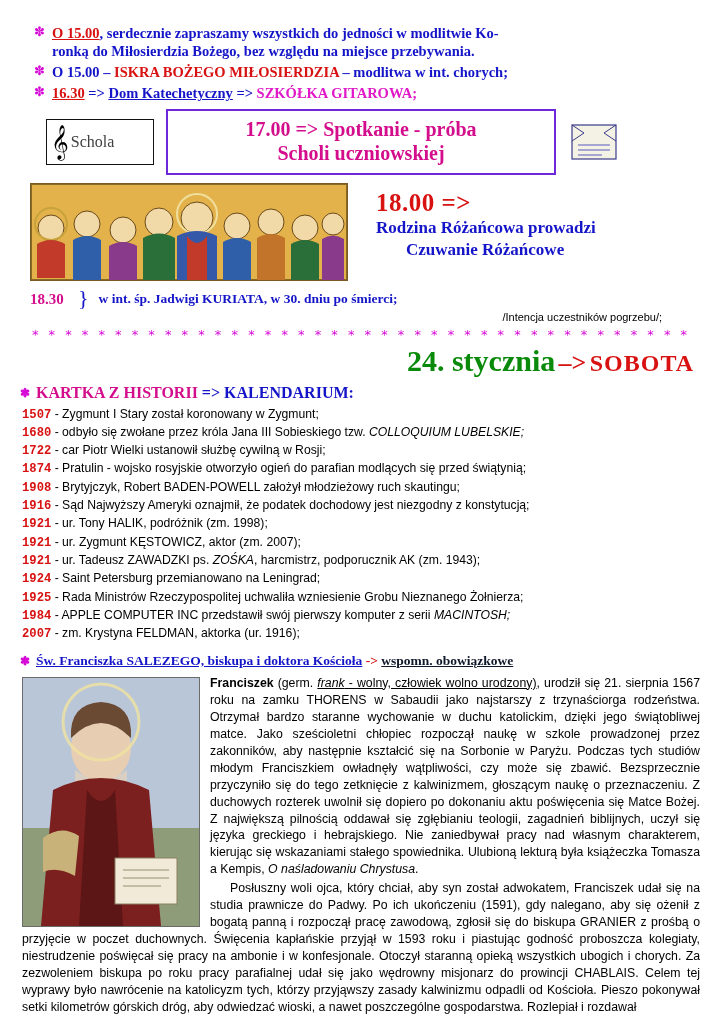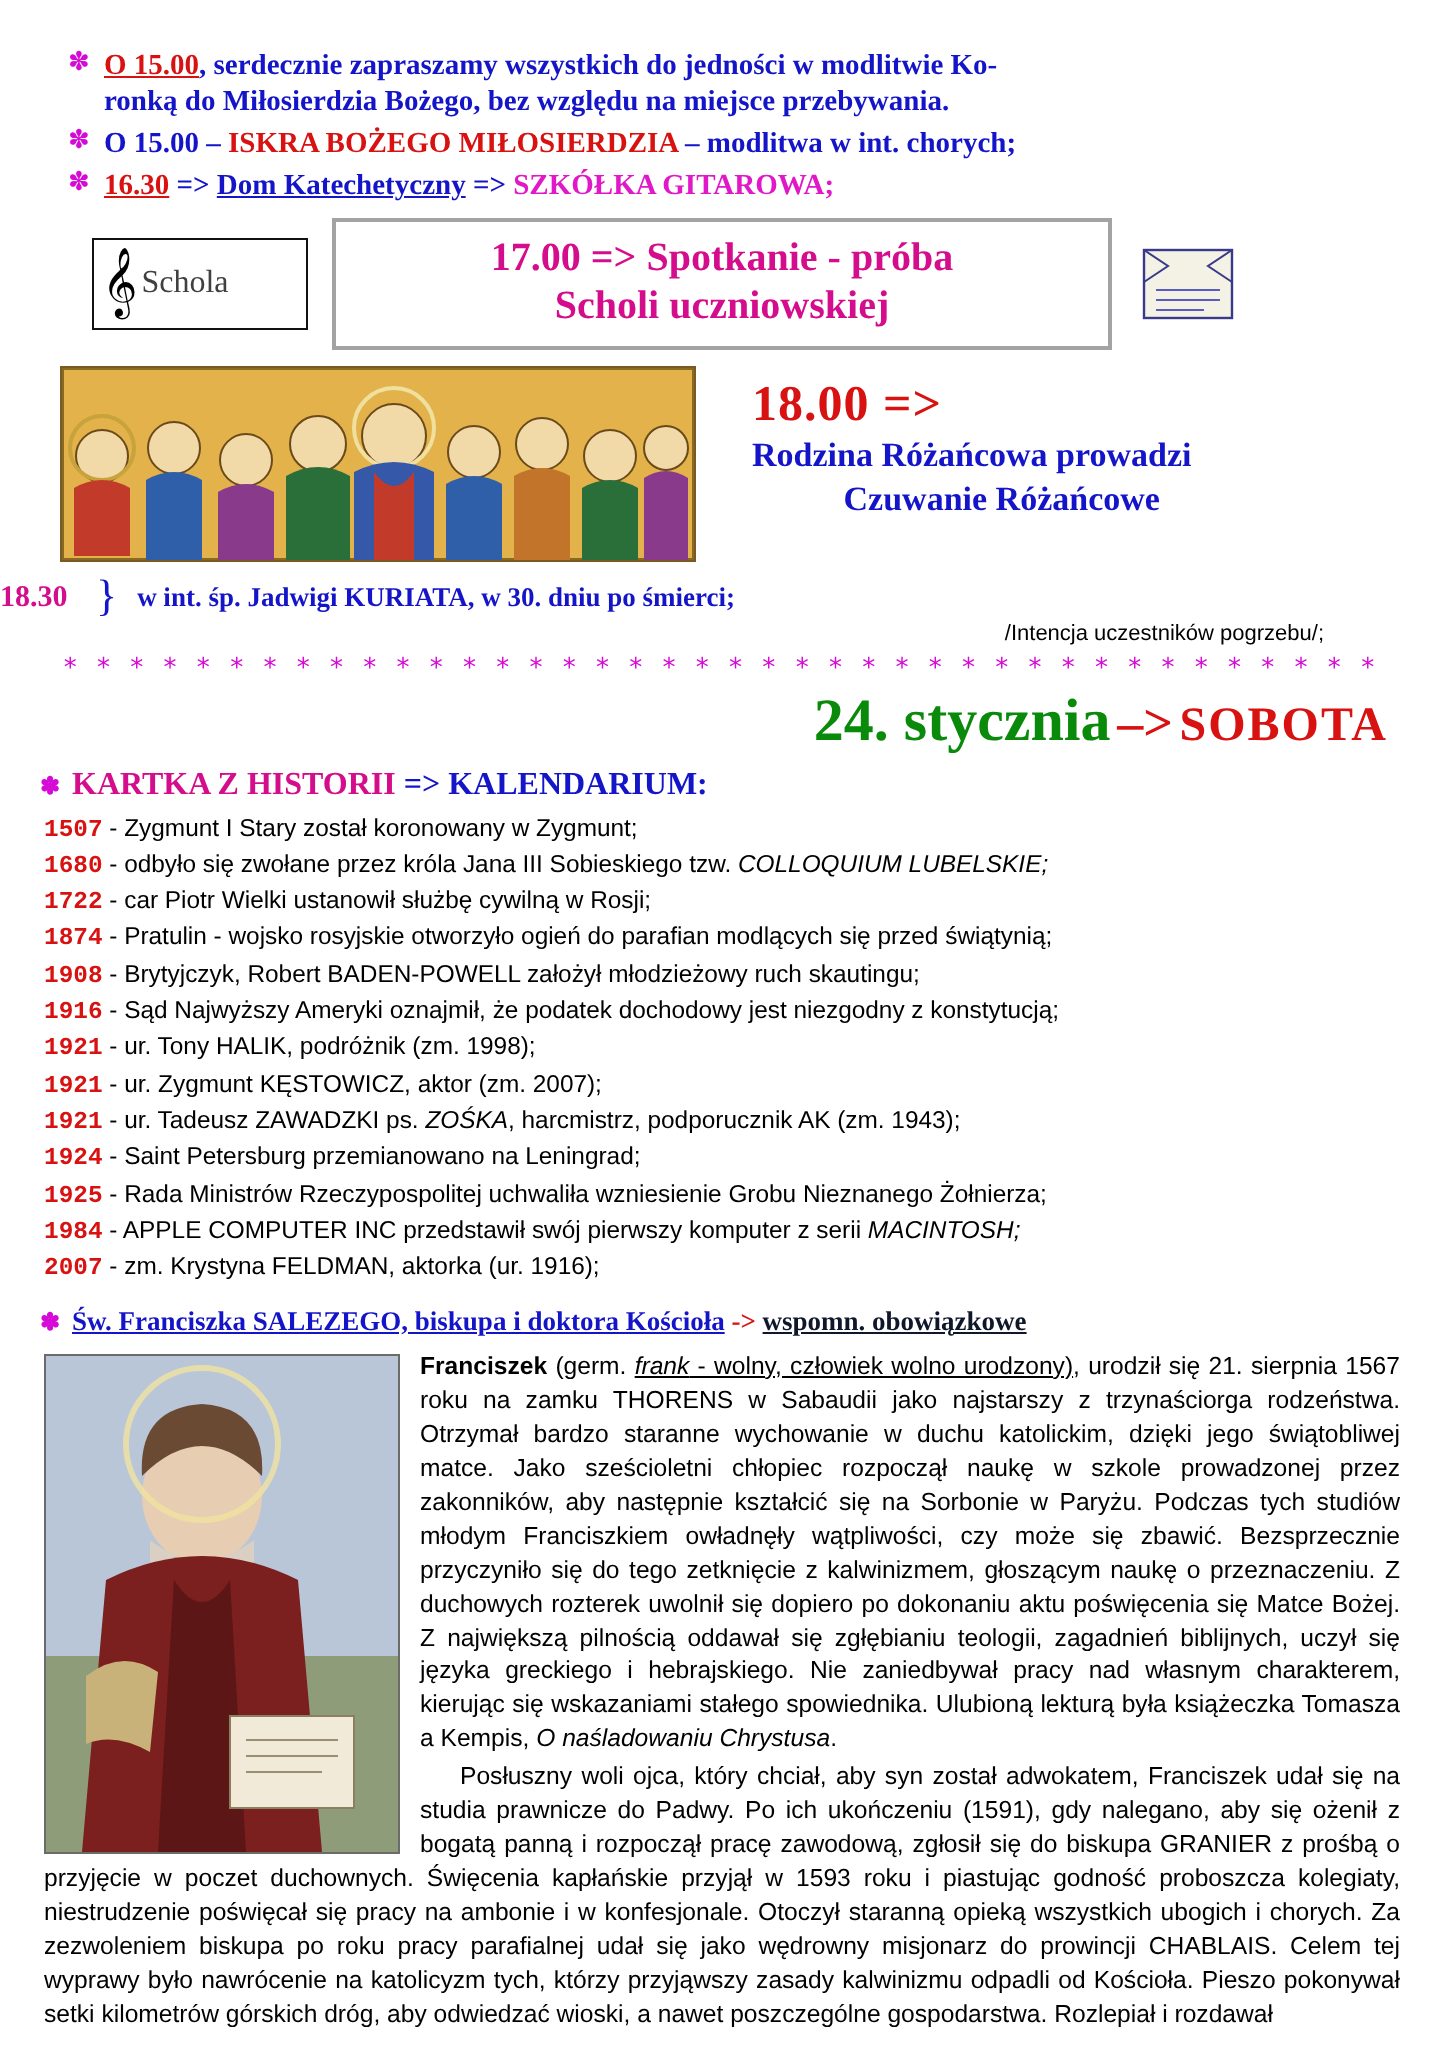--- a/index.html
+++ b/index.html
@@ -74,21 +74,21 @@
     margin: 0 2px 0 4px;
     color: #000;
   }
   .schola-text {
     font-family: "Liberation Serif", serif;
     font-size: 16px;
     color: #404040;
   }
   .pink-frame {
     margin-left: 12px;
-    border: 2px solid #a3a3a3;
+    border: 2px solid #6d28d9;
     padding: 6px 16px 8px 16px;
     background: #fff;
     box-sizing: border-box;
     width: 390px;
   }
   .pink-frame .l1, .pink-frame .l2 {
     font-family: "Liberation Serif", serif;
     font-weight: bold;
     color: #d40d8c;
     font-size: 20px;
@@ -130,27 +130,27 @@
     font-size: 25px;
     color: #d81111;
     letter-spacing: .5px;
   }
   .rosary-text .r2, .rosary-text .r3 {
     font-family: "Liberation Serif", serif;
     font-weight: bold;
     font-size: 17px;
     color: #1414c8;
     line-height: 1.35;
-    text-align: center;
   }
   .rosary-text .r3 { padding-left: 30px; }
 
   
   .int-row {
     margin-top: 6px;
+    padding-left: 30px;
     display: flex;
     align-items: flex-start;
   }
   .int-time {
     font-family: "Liberation Serif", serif;
     font-weight: bold;
     font-size: 15px;
     color: #d40d8c;
     padding-top: 4px;
     width: 48px;

